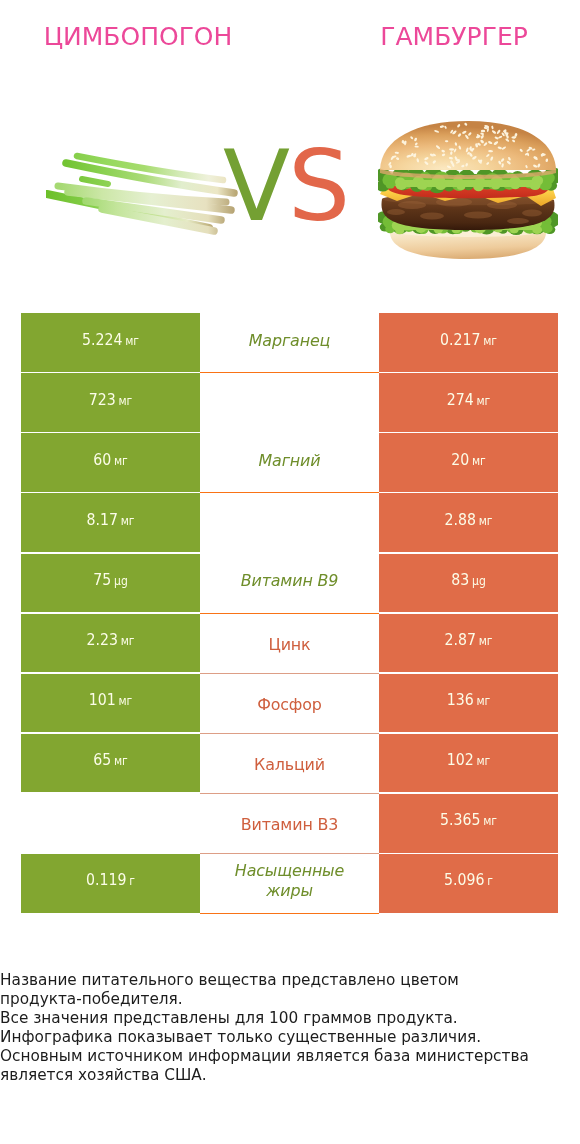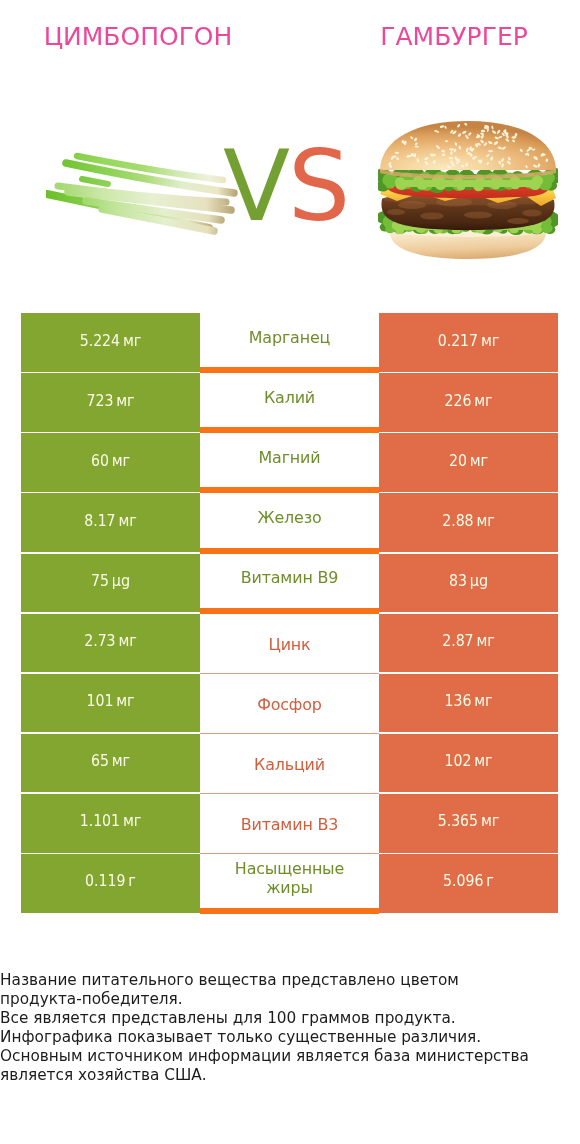--- a/index.html
+++ b/index.html
@@ -23,27 +23,27 @@
   .vs .s{color:#e2674a;}
   .leek{position:absolute;left:46px;top:152px;}
   .burger{position:absolute;left:378px;top:117px;}
 
   
   .table{position:absolute;left:21px;top:313.3px;width:537px;}
   .row{position:relative;height:58.75px;margin-bottom:1.32px;}
   .cell{position:absolute;top:0;height:58.75px;display:flex;align-items:center;justify-content:center;}
   .cell-l{left:0;width:179px;background:#82a630;}
   .cell-m{left:179px;width:179px;background:#fff;height:60.07px;box-sizing:border-box;}
-  .cell-m.g{border-bottom:6px solid #f97316;}
+  .cell-m.g{border-bottom:1px solid #f97316;font-style:italic;}
   .cell-m.r{border-bottom:1px solid #dd9e86;}
   .cell-r{left:358px;width:179px;background:#e06c48;}
   .val{color:#fcfde8;font-size:15.7px;line-height:17px;white-space:nowrap;
        font-weight:400;position:relative;top:-2.5px;letter-spacing:0px;
        font-family:"DejaVu Sans Condensed","DejaVu Sans",sans-serif;}
-  .val .u{font-size:16px;margin-left:2.8px;}
+  .val .u{font-size:12px;margin-left:2.8px;}
   .lbl{font-size:15.9px;line-height:19.4px;font-weight:500;text-align:center;
        position:relative;top:-2.5px;width:130px;letter-spacing:-0.15px;}
   .lbl.g{color:#6f8e2b;}
   .lbl.r{color:#cf5f3e;margin-top:8px;}
 
   
   .foot{position:absolute;left:0;top:971px;width:568px;text-align:left;}
   .foot p{margin:0;font-size:15.3px;line-height:19.05px;color:#1c1c1c;font-weight:400;}
 </style>
 </head>
@@ -450,63 +450,57 @@
           <span class="lbl g">Марганец</span>
         </div>
         <div class="cell cell-r">
           <span class="val"><span>0.217</span><span class="u">мг</span></span>
         </div>
       </div>
       <div class="row">
         <div class="cell cell-l">
           <span class="val"><span>723</span><span class="u">мг</span></span>
         </div>
-        <div class="cell cell-m g">
-          <span class="lbl g">Калий</span>
-        </div>
-        <div class="cell cell-r">
-          <span class="val"><span>226</span><span class="u">мг</span></span>
+        <div class="cell cell-r">
+          <span class="val"><span>274</span><span class="u">мг</span></span>
         </div>
       </div>
       <div class="row">
         <div class="cell cell-l">
           <span class="val"><span>60</span><span class="u">мг</span></span>
         </div>
         <div class="cell cell-m g">
           <span class="lbl g">Магний</span>
         </div>
         <div class="cell cell-r">
           <span class="val"><span>20</span><span class="u">мг</span></span>
         </div>
       </div>
       <div class="row">
         <div class="cell cell-l">
           <span class="val"><span>8.17</span><span class="u">мг</span></span>
         </div>
-        <div class="cell cell-m g">
-          <span class="lbl g">Железо</span>
-        </div>
         <div class="cell cell-r">
           <span class="val"><span>2.88</span><span class="u">мг</span></span>
         </div>
       </div>
       <div class="row">
         <div class="cell cell-l">
           <span class="val"><span>75</span><span class="u">µg</span></span>
         </div>
         <div class="cell cell-m g">
           <span class="lbl g">Витамин B9</span>
         </div>
         <div class="cell cell-r">
           <span class="val"><span>83</span><span class="u">µg</span></span>
         </div>
       </div>
       <div class="row">
         <div class="cell cell-l">
-          <span class="val"><span>2.73</span><span class="u">мг</span></span>
+          <span class="val"><span>2.23</span><span class="u">мг</span></span>
         </div>
         <div class="cell cell-m r">
           <span class="lbl r">Цинк</span>
         </div>
         <div class="cell cell-r">
           <span class="val"><span>2.87</span><span class="u">мг</span></span>
         </div>
       </div>
       <div class="row">
         <div class="cell cell-l">
@@ -524,23 +518,20 @@
           <span class="val"><span>65</span><span class="u">мг</span></span>
         </div>
         <div class="cell cell-m r">
           <span class="lbl r">Кальций</span>
         </div>
         <div class="cell cell-r">
           <span class="val"><span>102</span><span class="u">мг</span></span>
         </div>
       </div>
       <div class="row">
-        <div class="cell cell-l">
-          <span class="val"><span>1.101</span><span class="u">мг</span></span>
-        </div>
         <div class="cell cell-m r">
           <span class="lbl r">Витамин B3</span>
         </div>
         <div class="cell cell-r">
           <span class="val"><span>5.365</span><span class="u">мг</span></span>
         </div>
       </div>
       <div class="row">
         <div class="cell cell-l">
           <span class="val"><span>0.119</span><span class="u">г</span></span>
@@ -550,18 +541,18 @@
         </div>
         <div class="cell cell-r">
           <span class="val"><span>5.096</span><span class="u">г</span></span>
         </div>
       </div>
     </div>
 
   <div class="foot">
       <p>Название питательного вещества представлено цветом</p>
       <p>продукта-победителя.</p>
-      <p>Все является представлены для 100 граммов продукта.</p>
+      <p>Все значения представлены для 100 граммов продукта.</p>
       <p>Инфографика показывает только существенные различия.</p>
       <p>Основным источником информации является база министерства</p>
       <p>является хозяйства США.</p>
     </div>
 </div>
 
 </body></html>

